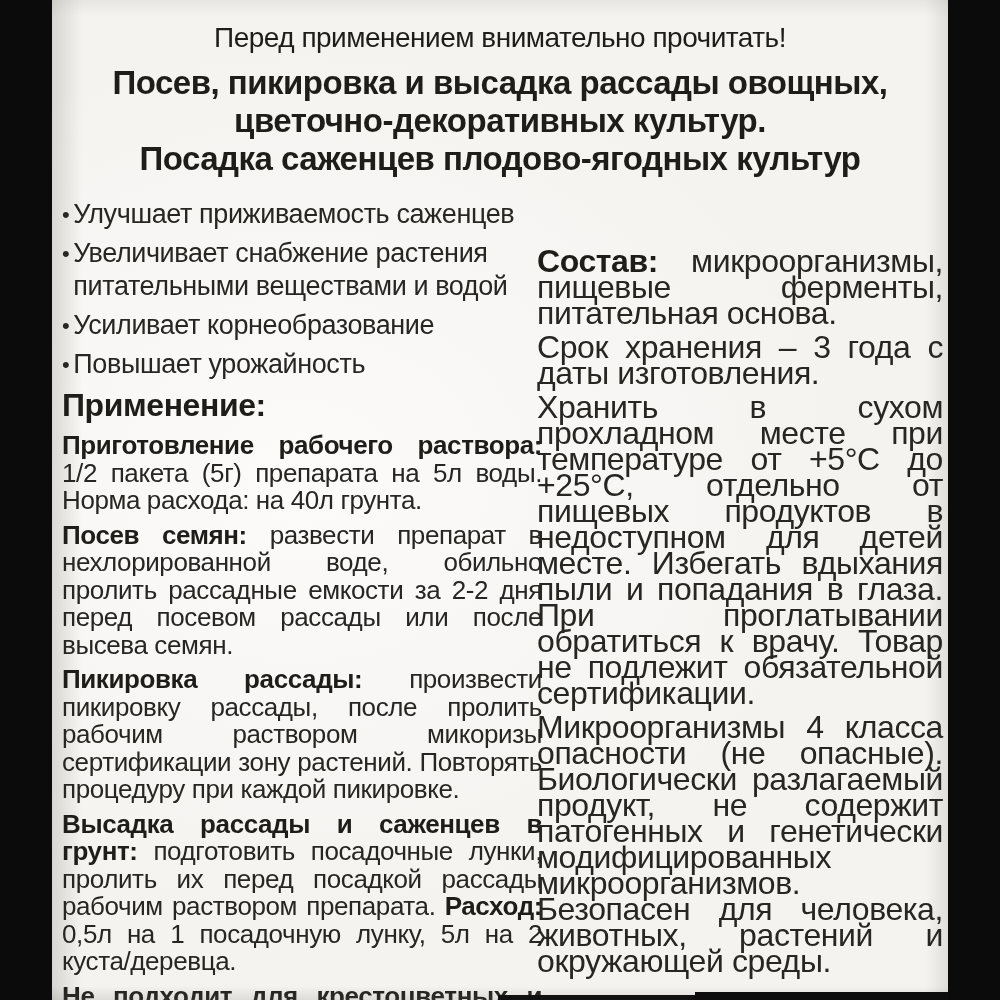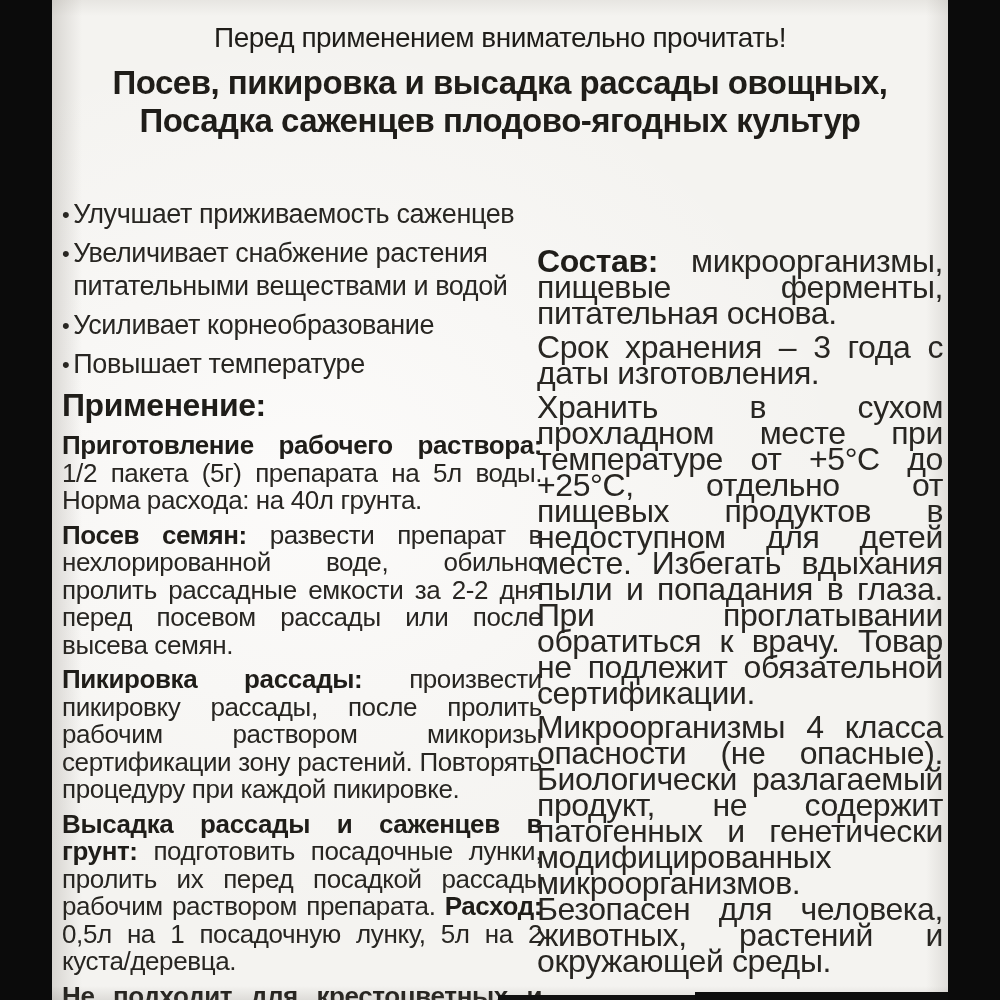--- a/index.html
+++ b/index.html
@@ -114,40 +114,41 @@
 </style>
 </head>
 <body>
 
 <div class="scene">
   <div class="label-face">
 
     <header class="head">
       <div class="warning">Перед применением внимательно прочитать!</div>
       <div class="title">Посев, пикировка и высадка рассады  овощных,</div>
+      <div class="title">цветочно-декоративных культур.</div>
       <div class="title">Посадка  саженцев плодово-ягодных культур</div>
     </header>
 
     <section class="col col-left">
       <ul class="benefits">
           <li>
             <span class="dot">•</span>
             <span>Улучшает приживаемость саженцев</span>
           </li>
           <li>
             <span class="dot">•</span>
             <span>Увеличивает снабжение растения питательными веществами и водой</span>
           </li>
           <li>
             <span class="dot">•</span>
             <span>Усиливает корнеобразование</span>
           </li>
           <li>
             <span class="dot">•</span>
-            <span>Повышает температуре</span>
+            <span>Повышает урожайность</span>
           </li>
         </ul>
       <h2 class="app-title">Применение:</h2>
       <div class="paras">
           <p><span class="b">Приготовление рабочего раствора:</span><span> 1/2 пакета (5г) препарата на 5л воды. Норма расхода: на 40л грунта.</span></p>
           <p><span class="b">Посев семян:</span><span> развести препарат в нехлорированной воде, обильно пролить рассадные емкости за 2-2 дня перед посевом рассады или после высева семян.</span></p>
           <p><span class="b">Пикировка рассады:</span><span> произвести пикировку рассады, после пролить рабочим раствором микоризы сертификации зону растений. Повторять процедуру при каждой пикировке.</span></p>
           <p><span class="b">Высадка рассады и саженцев в грунт:</span><span> подготовить посадочные лунки, пролить их перед посадкой рассады рабочим раствором препарата. </span><span class="b">Расход:</span><span> 0,5л на 1 посадочную лунку, 5л на 2 куста/деревца.</span></p>
           <p><span class="b">Не подходит для крестоцветных и маревых.</span></p>
         </div>

